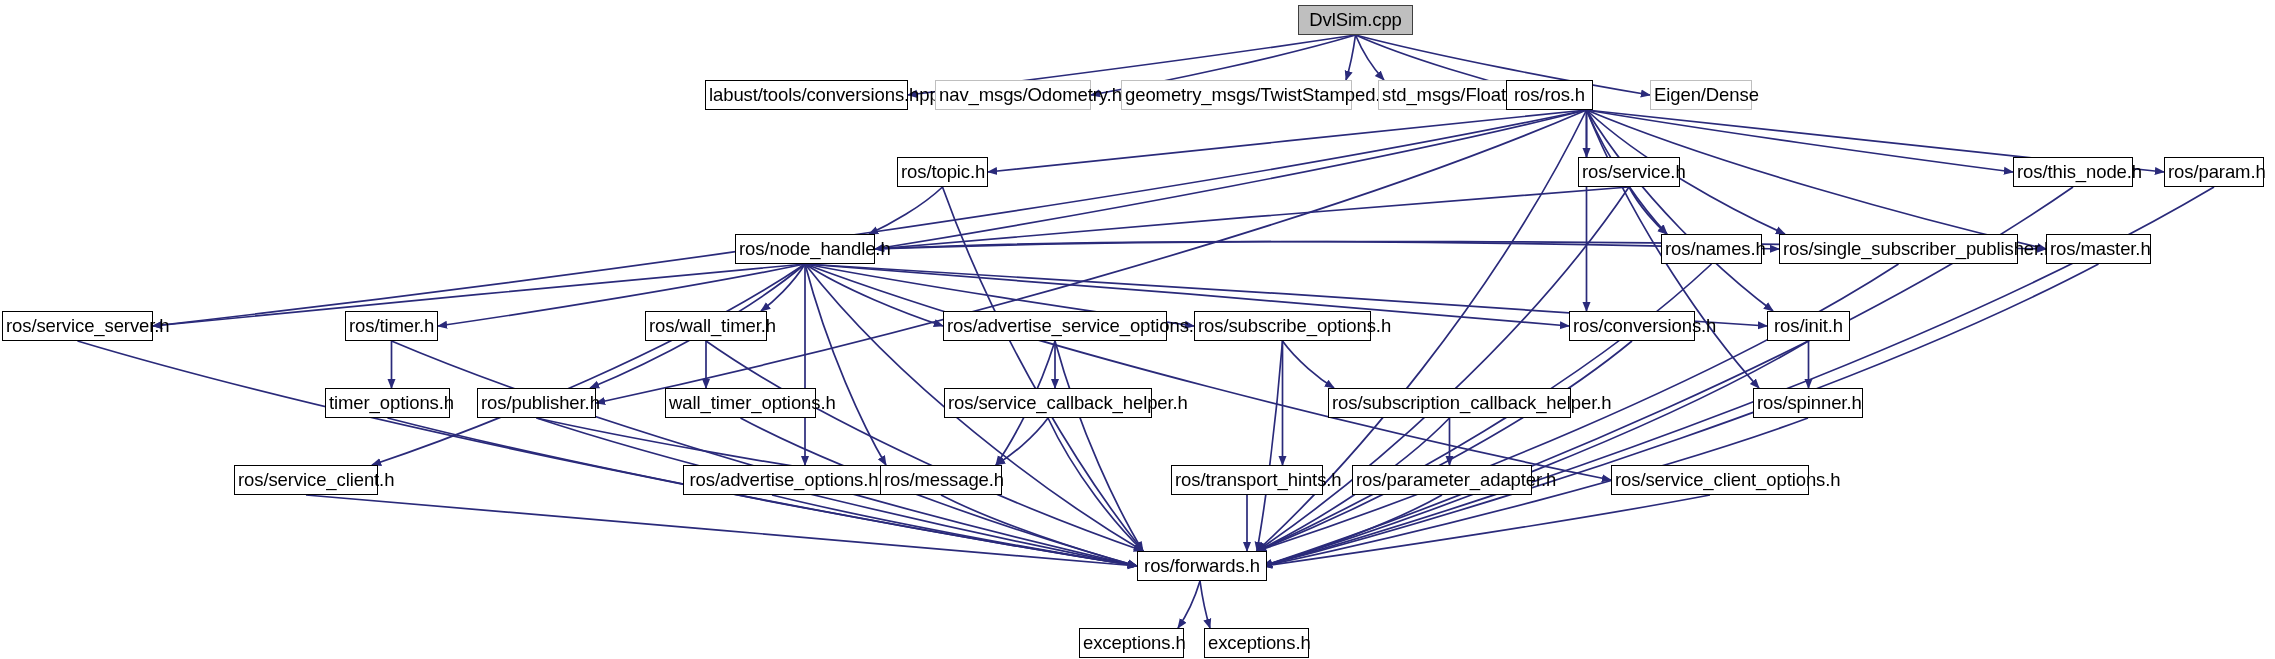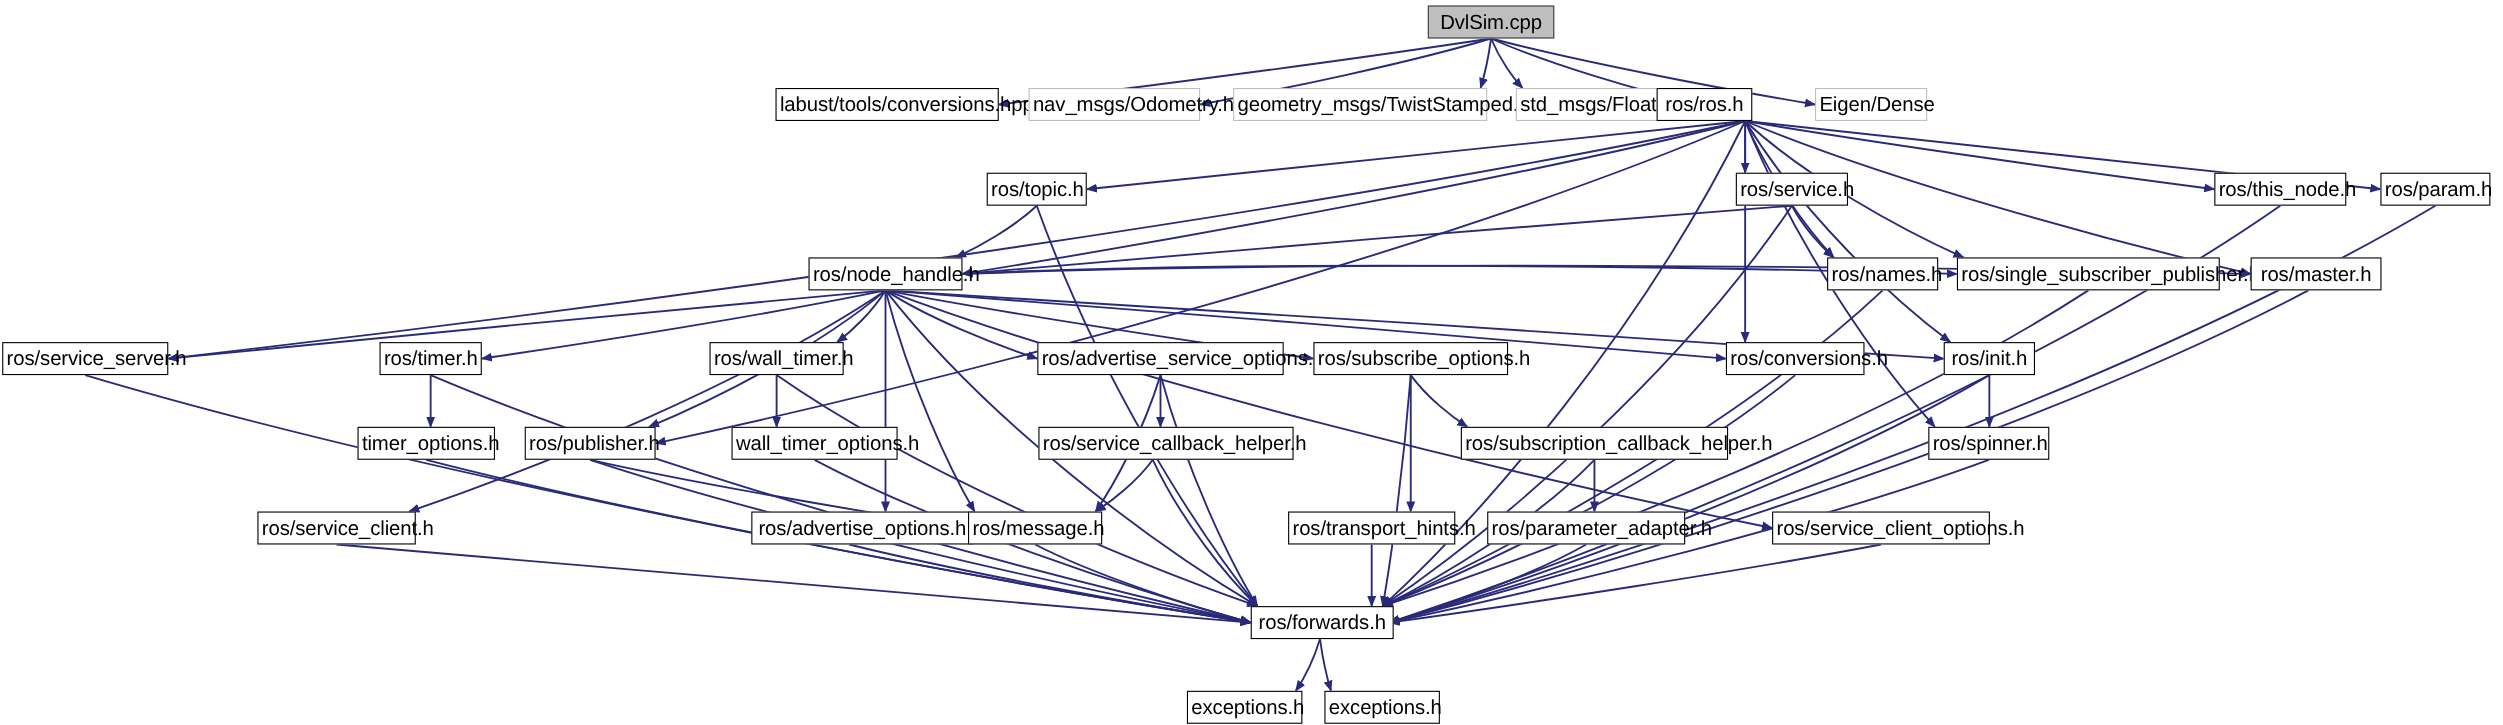--- a/index.html
+++ b/index.html
@@ -140,32 +140,32 @@
       <div class="node" style="left: 1378px; top: 80px; width: 142px;">std_msgs/Float32.h</div>
       <div class="node visited" style="left: 1506px; top: 80px; width: 87px;">ros/ros.h</div>
       <div class="node" style="left: 1650px; top: 80px; width: 102px;">Eigen/Dense</div>
       <div class="node visited" style="left: 897px; top: 157px; width: 91px;">ros/topic.h</div>
       <div class="node visited" style="left: 1578px; top: 157px; width: 102px;">ros/service.h</div>
       <div class="node visited" style="left: 2013px; top: 157px; width: 120px;">ros/this_node.h</div>
       <div class="node visited" style="left: 2164px; top: 157px; width: 100px;">ros/param.h</div>
       <div class="node visited" style="left: 735px; top: 234px; width: 140px;">ros/node_handle.h</div>
       <div class="node visited" style="left: 1661px; top: 234px; width: 101px;">ros/names.h</div>
       <div class="node visited" style="left: 1779px; top: 234px; width: 239px;">ros/single_subscriber_publisher.h</div>
-      <div class="node visited" style="left: 2046px; top: 234px; width: 119px;">ros/master.h</div>
+      <div class="node visited" style="left: 2046px; top: 234px; width: 105px;">ros/master.h</div>
       <div class="node visited" style="left: 2px; top: 311px; width: 151px;">ros/service_server.h</div>
       <div class="node visited" style="left: 345px; top: 311px; width: 93px;">ros/timer.h</div>
       <div class="node visited" style="left: 645px; top: 311px; width: 122px;">ros/wall_timer.h</div>
       <div class="node visited" style="left: 943px; top: 311px; width: 224px;">ros/advertise_service_options.h</div>
       <div class="node visited" style="left: 1194px; top: 311px; width: 177px;">ros/subscribe_options.h</div>
       <div class="node visited" style="left: 1569px; top: 311px; width: 126px;">ros/conversions.h</div>
       <div class="node visited" style="left: 1767px; top: 311px; width: 83px;">ros/init.h</div>
       <div class="node visited" style="left: 325px; top: 388px; width: 125px;">timer_options.h</div>
       <div class="node visited" style="left: 477px; top: 388px; width: 119px;">ros/publisher.h</div>
       <div class="node visited" style="left: 665px; top: 388px; width: 151px;">wall_timer_options.h</div>
-      <div class="node visited" style="left: 944px; top: 388px; width: 232px;">ros/service_callback_helper.h</div>
+      <div class="node visited" style="left: 944px; top: 388px; width: 208px;">ros/service_callback_helper.h</div>
       <div class="node visited" style="left: 1328px; top: 388px; width: 243px;">ros/subscription_callback_helper.h</div>
       <div class="node visited" style="left: 1753px; top: 388px; width: 110px;">ros/spinner.h</div>
       <div class="node visited" style="left: 234px; top: 465px; width: 144px;">ros/service_client.h</div>
       <div class="node visited" style="left: 683px; top: 465px; width: 202px;">ros/advertise_options.h</div>
       <div class="node visited" style="left: 880px; top: 465px; width: 122px;">ros/message.h</div>
       <div class="node visited" style="left: 1171px; top: 465px; width: 152px;">ros/transport_hints.h</div>
       <div class="node visited" style="left: 1352px; top: 465px; width: 180px;">ros/parameter_adapter.h</div>
       <div class="node visited" style="left: 1611px; top: 465px; width: 198px;">ros/service_client_options.h</div>
       <div class="node visited" style="left: 1137px; top: 551px; width: 130px;">ros/forwards.h</div>
       <div class="node visited" style="left: 1079px; top: 628px; width: 105px;">exceptions.h</div>

